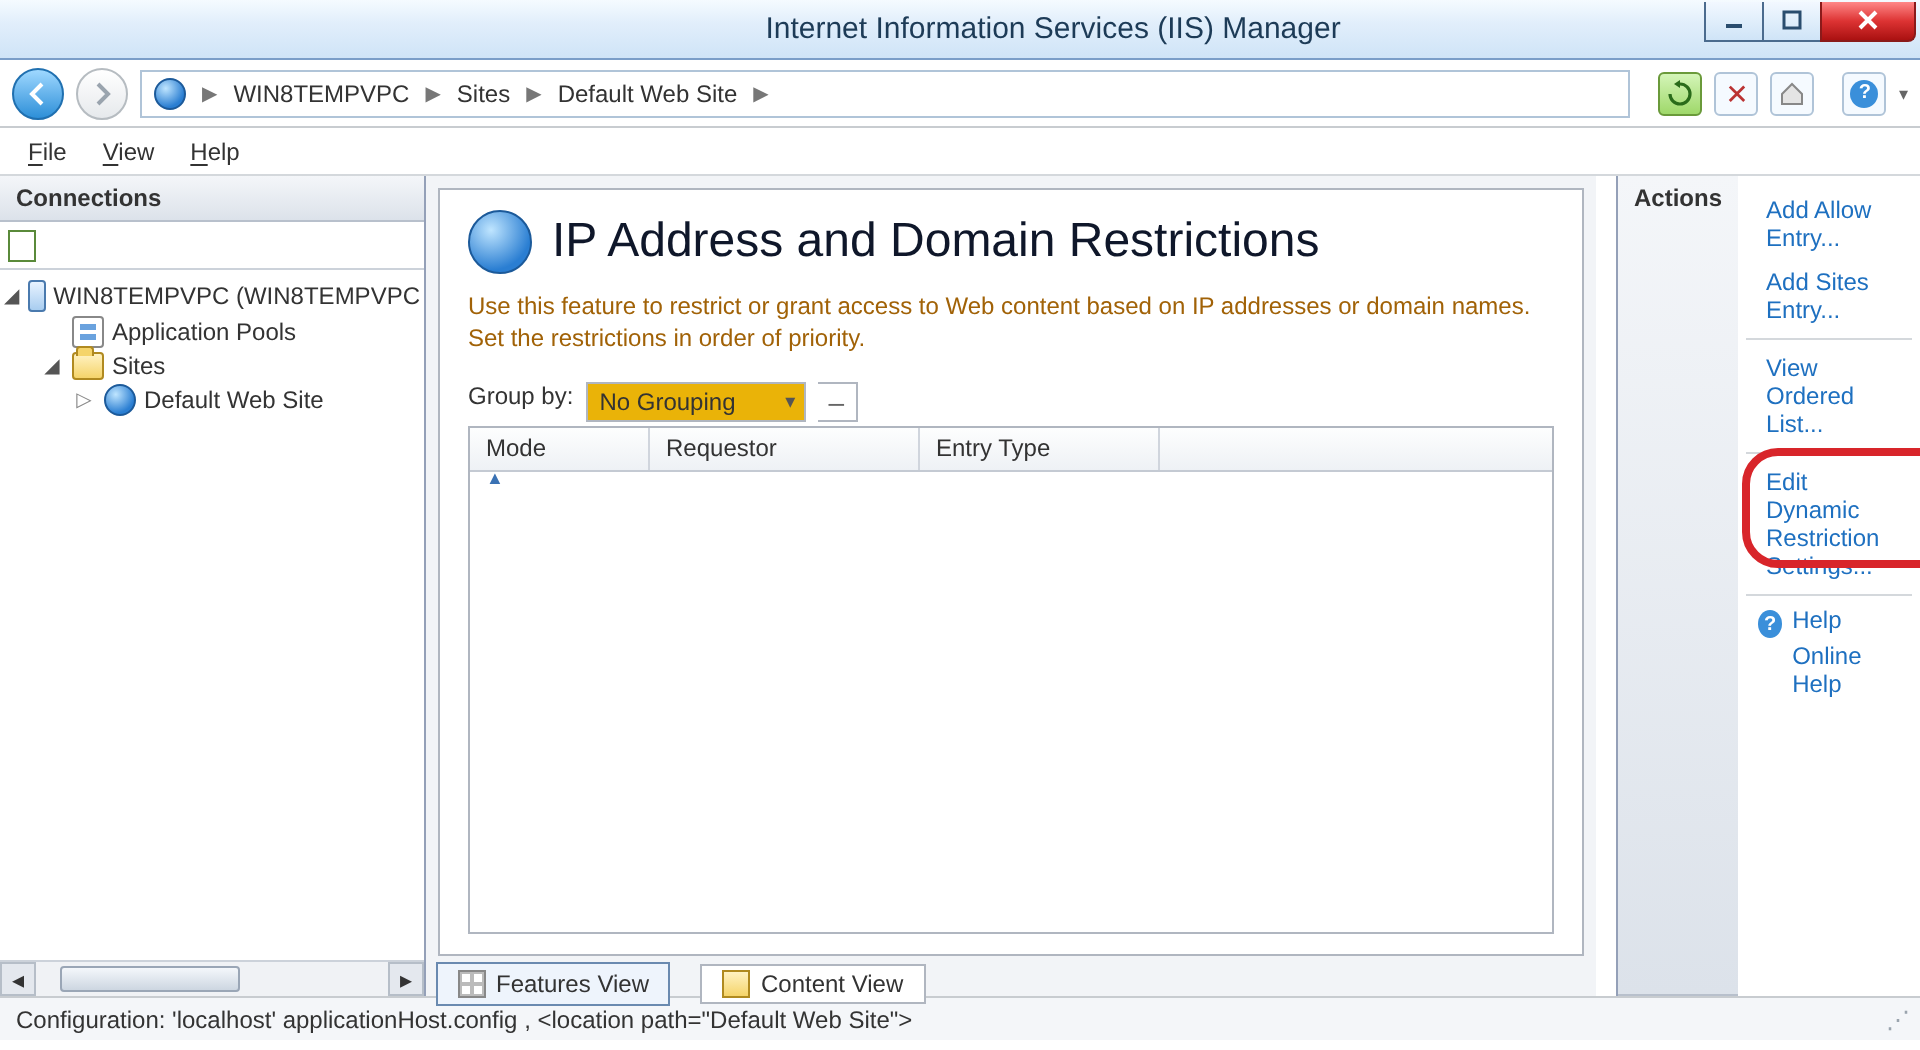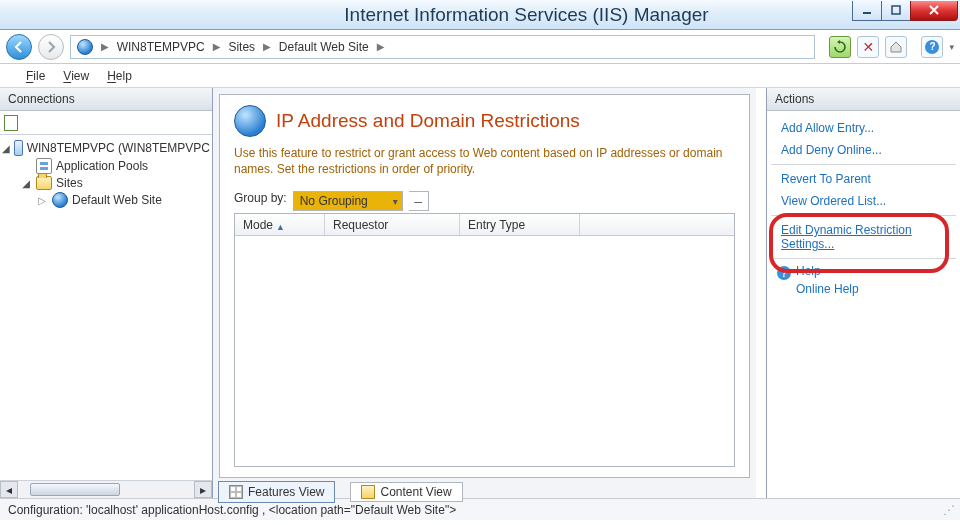--- a/index.html
+++ b/index.html
@@ -2,80 +2,80 @@
 <html><head>
 <meta charset="utf-8">
 <style>
   * { box-sizing: border-box; font-family: "Segoe UI", Tahoma, sans-serif; }
   html, body { margin:0; padding:0; height:100%; }
   body { width:960px; height:525px; background:#fff; overflow:hidden; font-size:12px; color:#333;}
 
   
   .titlebar { height:30px; background:linear-gradient(#f5fbff,#e1eefb 40%,#cfe4f7); border-bottom:1px solid #7a9ec8; display:flex; align-items:center; }
   .titlebar .spacer { width:200px; }
-  .titlebar .title { flex:1; text-align:center; color:#1d3b57; font-size:19px; }
+  .titlebar .title { flex:1; text-align:center; color:#1d3b57; font-size:15px; }
   .winbtns { display:flex; margin-right:2px; margin-top:-8px; }
   .winbtn { width:30px; height:20px; border:1px solid #4b6b8e; border-top:none; display:flex; align-items:center; justify-content:center; margin-left:-1px; background:linear-gradient(#f2f8ff,#cfe4f7); }
   .winbtn.close { width:48px; background:linear-gradient(#f88,#d33 50%,#a11); border-color:#8a1a1a; color:#fff; font-weight:bold; border-bottom-right-radius:4px;}
   .winbtn.min, .winbtn.max { color:#2a4d6e; }
 
   
   .navbar { height:34px; background:#fff; border-bottom:1px solid #c8ccd0; display:flex; align-items:center; padding:0 6px; gap:6px;}
   .navbtn { width:26px; height:26px; border-radius:50%; border:1px solid #b6bcc1; background:linear-gradient(#fff,#e6e9ec); display:flex; align-items:center; justify-content:center; color:#7a8994; }
   .navbtn.active { background:linear-gradient(#9fd8ff,#2d8fd8); border-color:#2070b0; color:#fff; }
   .addr { flex:1; height:24px; border:1px solid #b0c4d8; background:#fff; display:flex; align-items:center; gap:8px; padding:0 6px; }
   .addr .crumb { display:flex; align-items:center; gap:6px; cursor:default;}
   .addr .sep { color:#777; font-size:10px; }
   .navicons { display:flex; align-items:center; gap:6px; margin-left:8px;}
   .smallbtn { width:22px; height:22px; border:1px solid #b0c4d8; border-radius:3px; display:flex; align-items:center; justify-content:center; background:#f5faff;}
   .smallbtn.refresh{ background:linear-gradient(#d4f5b8,#9fd86a); border-color:#6a9a3a;}
 
   
-  .menubar { height:24px; display:flex; align-items:center; gap:18px; padding:0 26px; border-bottom:1px solid #d4d8dc; background:#fff;}
+  .menubar { height:24px; display:flex; align-items:center; gap:18px; padding:0 14px; border-bottom:1px solid #d4d8dc; background:#fff;}
   .menubar span { cursor:default; }
   .menubar .ul { text-decoration:underline; text-underline-offset:2px; }
 
   
   .main { display:flex; height:410px; }
 
   
   .left { width:213px; border-right:1px solid #94a0b8; display:flex; flex-direction:column;}
-  .panelTitle { background:linear-gradient(#f4f6f9,#dce2ea); border-bottom:1px solid #b8c0cc; padding:4px 8px; font-weight:normal; color:#333;}
+  .panelTitle { background:linear-gradient(#f4f6f9,#dce2ea); border-bottom:1px solid #b8c0cc; padding:4px 8px; font-weight:bold; color:#333;}
   .toolstrip { height:24px; border-bottom:1px solid #ccd2da; display:flex; align-items:center; padding:2px 4px;}
   .tree { flex:1; overflow:auto; padding:4px 2px; background:#fff;}
   .treeItem { display:flex; align-items:center; gap:4px; padding:1px 0; white-space:nowrap;}
   .twisty { width:12px; font-size:10px; color:#555; cursor:pointer; text-align:center;}
   .indent1 { padding-left:18px; }
   .indent2 { padding-left:34px; }
   .sel { background:#e5f1fb; border:1px dotted #6a8ab0; margin:-1px; }
   .hscroll { height:18px; border-top:1px solid #ccd2da; background:#f0f2f5; position:relative;}
   .hscroll .thumb{ position:absolute; left:30px; top:2px; width:90px; height:13px; background:linear-gradient(#f4f7fb,#cdd6e1); border:1px solid #9aa6b6; border-radius:2px;}
   .hscroll .arrL,.hscroll .arrR{ position:absolute; top:0; width:18px; height:17px; display:flex;align-items:center;justify-content:center; background:#e4e8ee; border:1px solid #b6bec8;}
   .hscroll .arrL{left:0;} .hscroll .arrR{right:0;}
 
   
   .center { flex:1; display:flex; flex-direction:column; background:#f2f4f7; padding:6px;}
   .whitebox { flex:1; background:#fff; border:1px solid #b0b6c0; padding:10px 14px; display:flex; flex-direction:column;}
   .pageHead { display:flex; align-items:center; gap:10px; margin-bottom:8px;}
-  .pageHead h1 { margin:0; font-size:19px; font-weight:normal; color:#c2410c;}
+  .pageHead h1 { margin:0; font-size:24px; font-weight:normal; color:#0f172a;}
   .desc { color:#a16207; margin-bottom:14px; line-height:1.35;}
   .groupbar { display:flex; gap:6px; margin-bottom:0;}
   .groupdd { border:1px solid #b0b6c0; background:#eab308; height:20px; padding:0 18px 0 6px; position:relative; min-width:110px; display:flex; align-items:center;}
   .groupdd:after { content:"▾"; position:absolute; right:4px; font-size:10px; color:#555;}
   .dash{ height:20px; width:20px; border:1px solid #b0b6c0; border-left:none; display:flex;align-items:center;justify-content:center; color:#666; font-size:14px;}
   .grid { flex:1; border:1px solid #b0b6c0; background:#fff; margin-top:2px;}
   .gridhead { display:flex; background:linear-gradient(#fdfefe,#eef1f5); border-bottom:1px solid #c4cad3; height:22px;}
-  .gh { border-right:1px solid #d0d5dd; padding:3px 8px; display:flex; align-items:flex-end; gap:3px;}
+  .gh { border-right:1px solid #d0d5dd; padding:3px 8px; display:flex; align-items:flex-start; gap:3px;flex-direction:column;}
   .gh .sort { color:#3a72b4; font-size:9px;}
   .viewtabs { display:flex; gap:16px; margin-top:4px;}
   .vt { border:1px solid #b0b6c0; background:#fff; padding:2px 10px; display:flex; align-items:center; gap:5px; cursor:default;}
   .vt.sel { background:#eef4fc; border-color:#6a8ab0;}
 
   
-  .right { width:194px; border-left:1px solid #94a0b8; display:flex; flex-direction:column;margin-left:10px;}
+  .right { width:152px; border-left:1px solid #94a0b8; display:flex; flex-direction:row;margin-left:10px;}
   .actList { padding:6px 4px; display:flex; flex-direction:column;}
   .actLink { color:#1e70c0; padding:4px 10px; cursor:pointer; }
   .actSep { height:1px; background:#d4d8dc; margin:3px 0;}
   .actRow { display:flex; align-items:flex-start; gap:5px; padding:2px 6px;}
   .helpIco { width:14px;height:14px;border-radius:50%;background:#3a8fda;color:#fff;font-size:10px;display:flex;align-items:center;justify-content:center;font-weight:bold; margin-top:2px;}
   .highlight { position:relative; }
   .ring { position:absolute; border:4px solid #d8252a; border-radius:18px; pointer-events:none;}
   .ring.rA { left:-2px; top:-6px; width:180px; height:60px;}
 
   
@@ -256,27 +256,26 @@
         <span class="ico-cont"></span>
         <span>Content View</span>
       </div>
     </div>
   </div>
 
   <div class="right">
     <div class="panelTitle">Actions</div>
     <div class="actList">
       <div class="actLink">Add Allow Entry...</div>
-      <div class="actLink">Add Deny Online...</div>
+      <div class="actLink">Add Sites Entry...</div>
       <div class="actSep"></div>
-      <div class="actLink">Revert To Parent</div>
       <div class="actLink">View Ordered List...</div>
       <div class="actSep"></div>
       <div class="highlight">
-        <div class="actLink" style="text-decoration:underline">Edit Dynamic Restriction Settings...</div>
+        <div class="actLink" style="">Edit Dynamic Restriction Settings...</div>
         <div class="ring rA"></div>
       </div>
       <div class="actSep"></div>
       <div class="actRow">
         <span class="helpIco">?</span>
         <div>
           <div class="actLink" style="padding:0">Help</div>
           <div class="actLink" style="padding:4px 0 0 0">Online Help</div>
         </div>
       </div>

